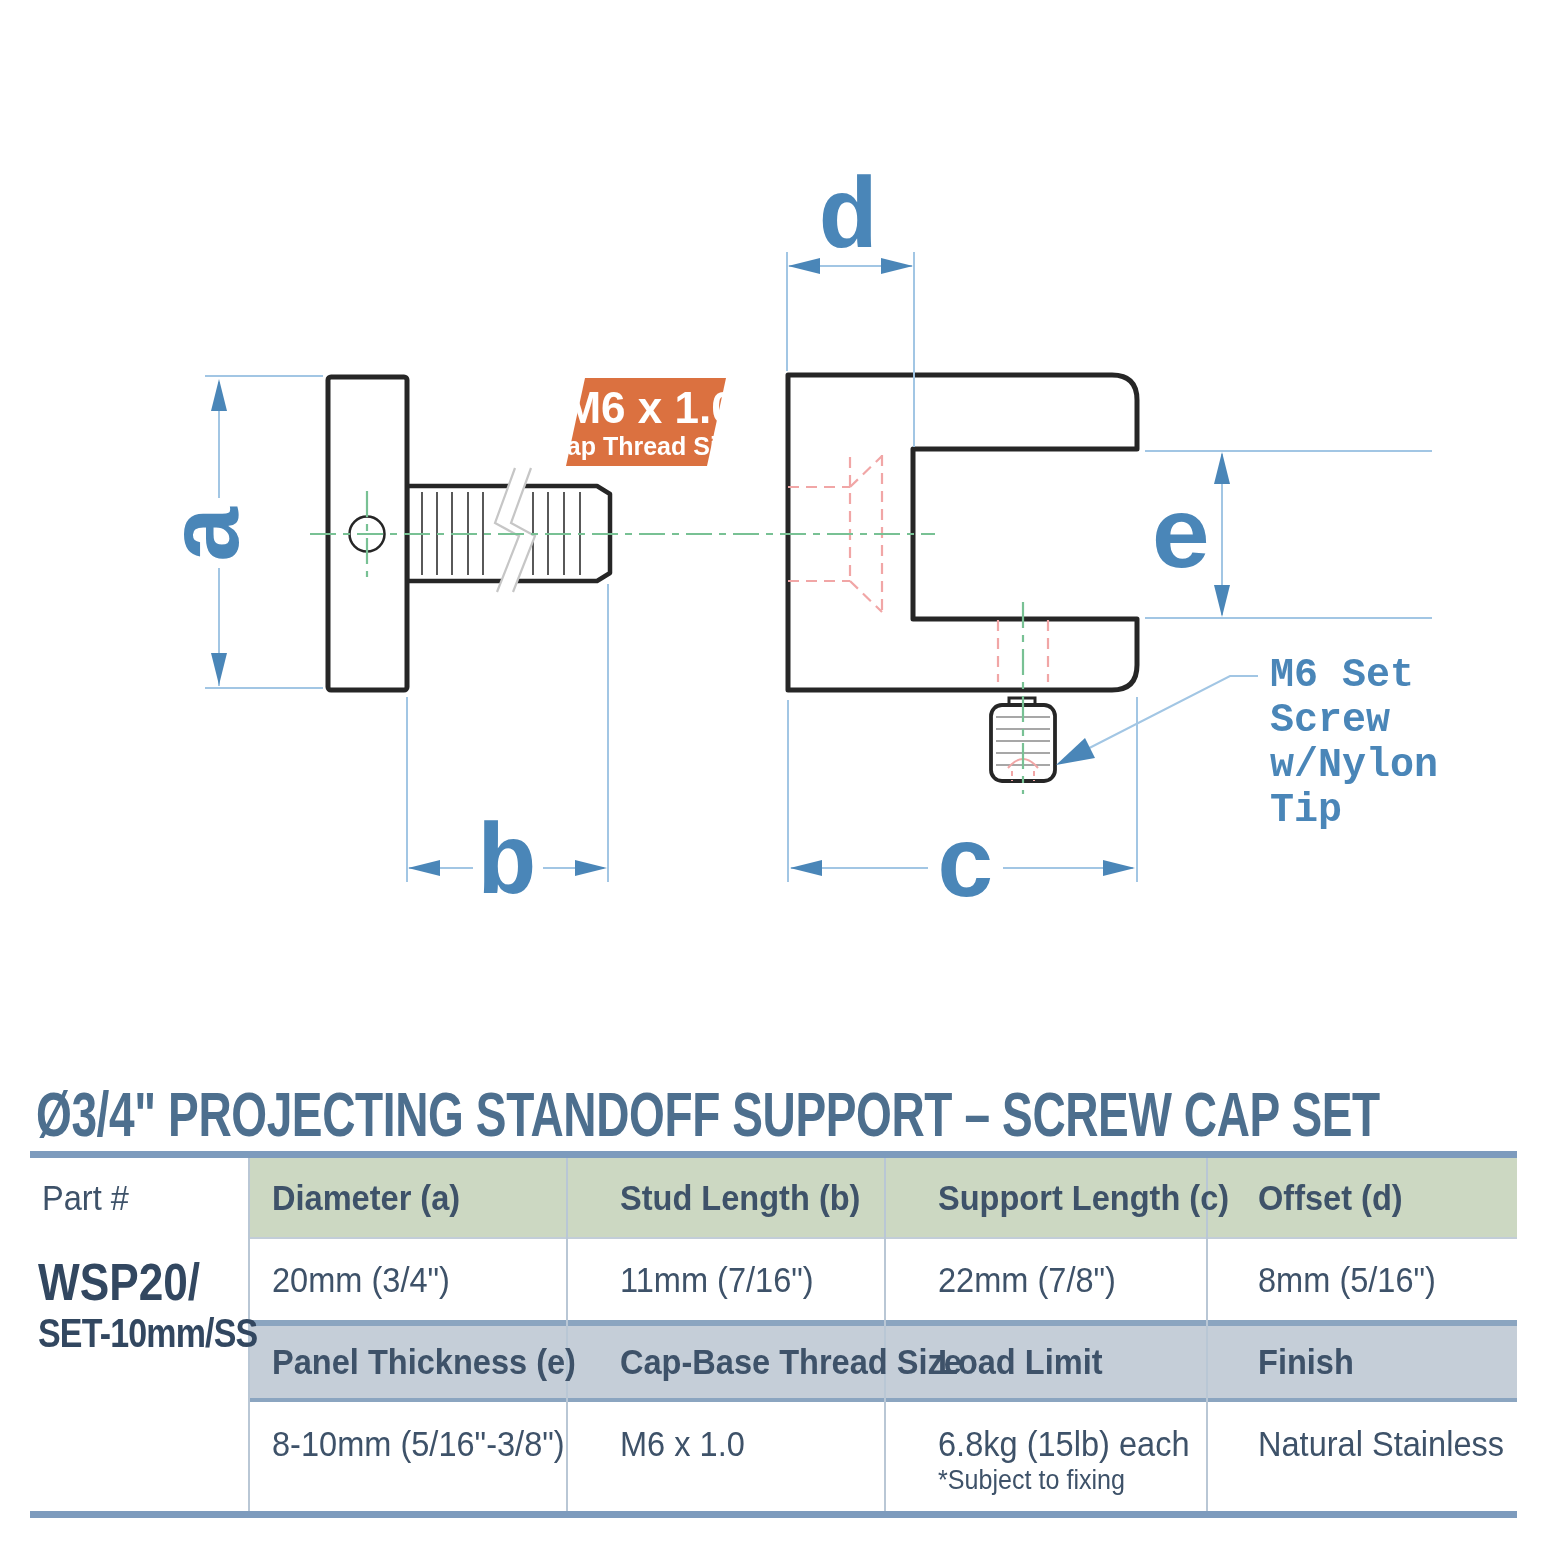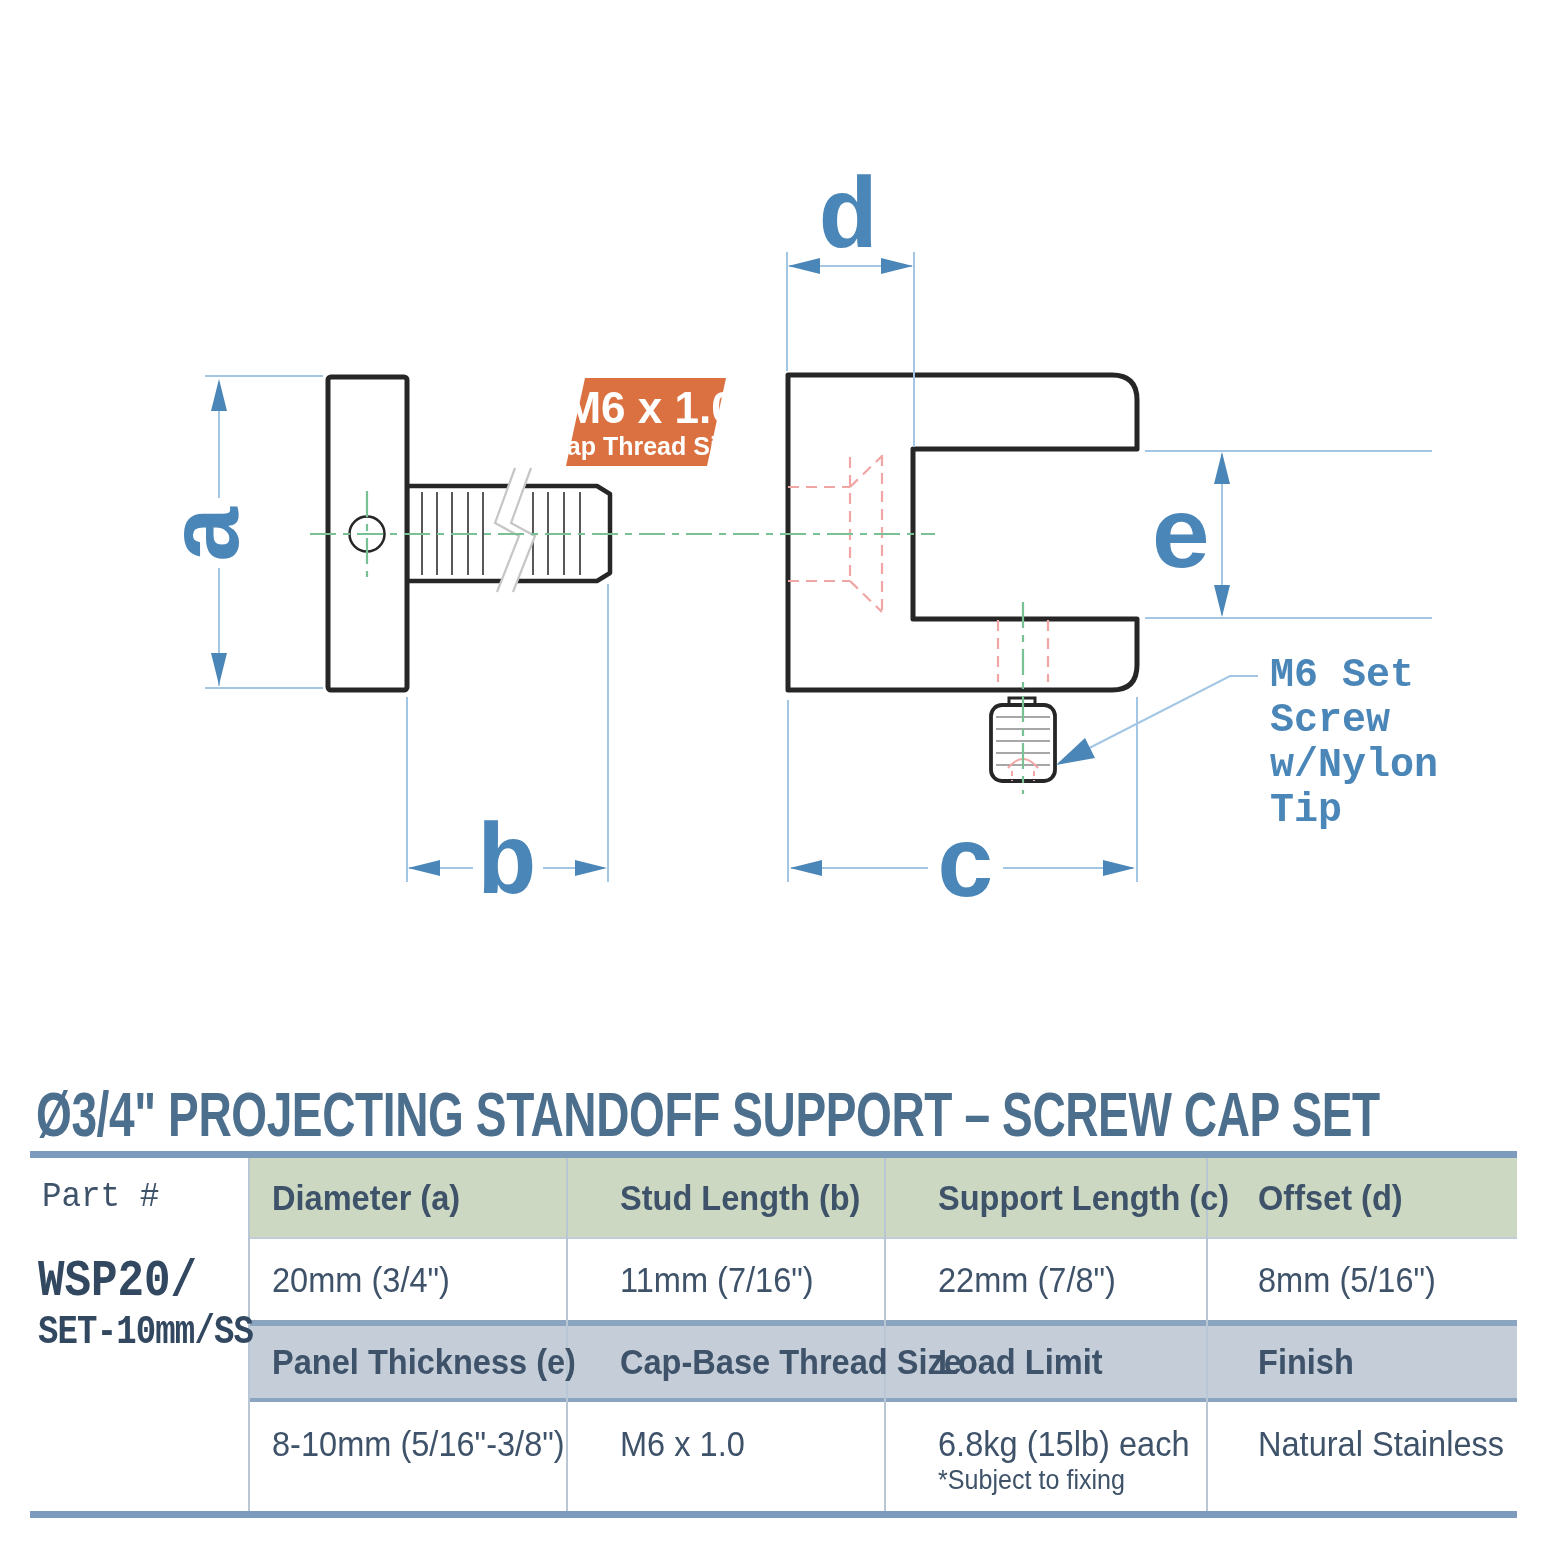--- a/index.html
+++ b/index.html
@@ -8,21 +8,21 @@
   svg text{font-family:"Liberation Mono","DejaVu Sans Mono",monospace;}
   svg .badge-txt{font-family:"Liberation Sans",sans-serif;}
   .title{position:absolute;left:36px;top:1078px;font-size:63px;font-weight:700;
          color:#4d6f8e;letter-spacing:-0.5px;white-space:nowrap;
          transform:scaleX(0.73);transform-origin:left top;}
   .rule{position:absolute;left:30px;width:1487px;background:#7d9bbd;}
   .rule.top{top:1151px;height:7px;}
   .rule.bottom{top:1511px;height:7px;}
   .tbl{position:absolute;left:30px;top:1158px;width:1487px;height:353px;color:#3e5269;}
   .tbl .abs{position:absolute;}
-  .part-col{left:0;top:0;width:218px;height:353px;background:#fff;border-right:2px solid #b9c7d5;font-family:Liberation Mono, monospace;}
+  .part-col{left:0;top:0;width:218px;height:353px;background:#fff;border-right:2px solid #b9c7d5;}
   .hdr-green{left:218px;top:0;width:1269px;height:79px;background:#ccd8c2;}
   .thin-line{left:0;top:79px;width:1487px;height:2px;background:#c2cdd8;}
   .row-val1{left:218px;top:81px;width:1269px;height:81px;background:#fff;}
   .bar1{left:218px;top:162px;width:1269px;height:6px;background:#8ba5c0;}
   .row-gray{left:218px;top:168px;width:1269px;height:72px;background:#c5ced8;}
   .bar2{left:218px;top:240px;width:1269px;height:4px;background:#8ba5c0;}
   .row-val2{left:218px;top:244px;width:1269px;height:109px;background:#fff;}
   .vline{position:absolute;top:0;width:2px;height:353px;background:#b9c7d5;}
   .cell{position:absolute;white-space:nowrap;transform:scaleX(0.93);transform-origin:left center;}
   .hcell{font-size:35px;font-weight:600;}

